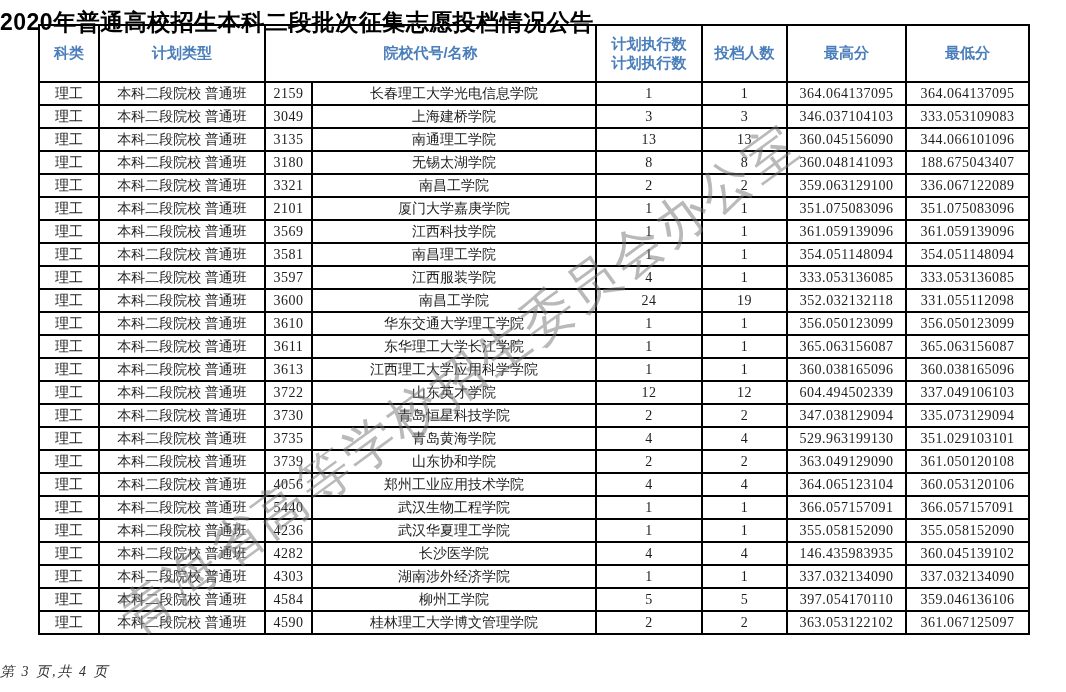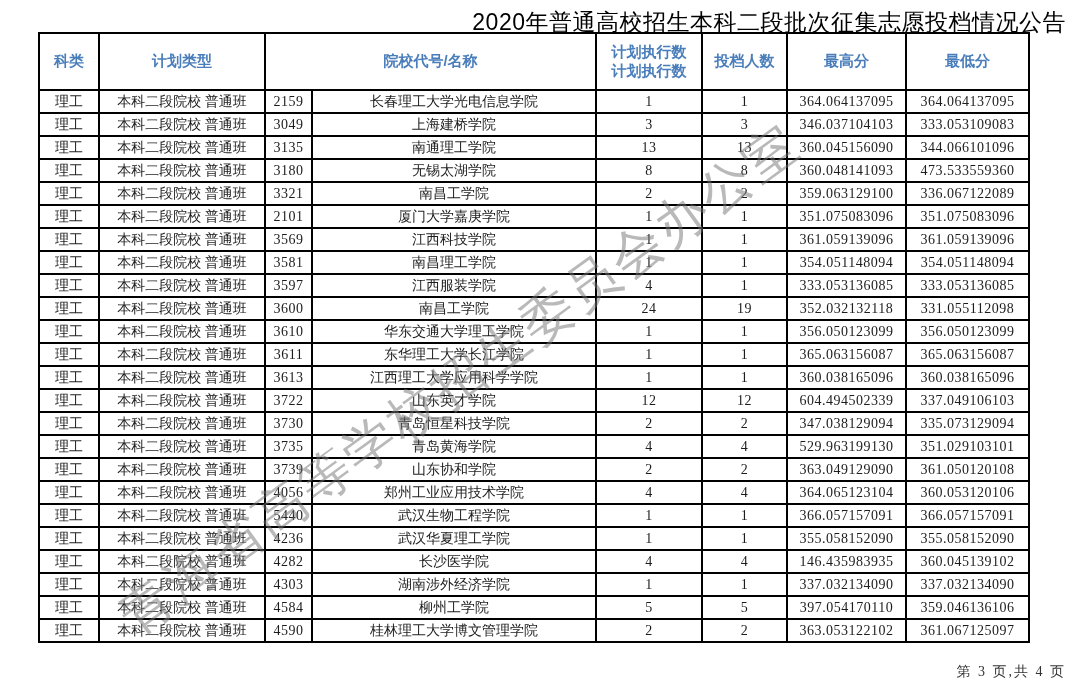--- a/index.html
+++ b/index.html
@@ -10,30 +10,30 @@
     height: 692px;
     background: #ffffff;
     margin: 0 auto;
     overflow: hidden;
   }
   .title {
     position: absolute;
     top: 7px;
     left: 0;
     width: 100%;
-    text-align: right;
+    text-align: left;
     font-size: 23px;
-    font-weight: normal;
+    font-weight: bold;
     color: #000000;
     font-family: "Liberation Sans", sans-serif;
     letter-spacing: 0.5px;
   }
   table.data-table {
     position: absolute;
-    top: 32px;
+    top: 24px;
     left: 38px;
     width: 990px;
     border-collapse: collapse;
     table-layout: fixed;
     border-radius: 18px;
   }
   .data-table th, .data-table td {
     border: 2px solid #000000;
     text-align: center;
     vertical-align: middle;
@@ -53,24 +53,25 @@
     font-size: 14px;
     color: #1c1c1c;
     font-family: "Liberation Serif", serif;
   }
   .data-table tbody td.num { letter-spacing: 0.5px; }
   .footer {
     position: absolute;
     top: 663px;
     left: 0;
     width: 100%;
-    text-align: right;
+    text-align: left;
     font-size: 14px;
     color: #333333;
     letter-spacing: 2px;
+    font-style: italic;
   }
   .watermark {
     position: absolute;
     left: 460px;
     top: 380px;
     transform: translate(-50%, -50%) rotate(-36deg);
     transform-origin: center center;
     font-size: 52px;
     letter-spacing: 3px;
     white-space: nowrap;
@@ -144,21 +145,21 @@
           <td class="num">344.066101096</td>
         </tr>
         <tr>
           <td>理工</td>
           <td>本科二段院校 普通班</td>
           <td class="num">3180</td>
           <td>无锡太湖学院</td>
           <td class="num">8</td>
           <td class="num">8</td>
           <td class="num">360.048141093</td>
-          <td class="num">473.533559360</td>
+          <td class="num">188.675043407</td>
         </tr>
         <tr>
           <td>理工</td>
           <td>本科二段院校 普通班</td>
           <td class="num">3321</td>
           <td>南昌工学院</td>
           <td class="num">2</td>
           <td class="num">2</td>
           <td class="num">359.063129100</td>
           <td class="num">336.067122089</td>

